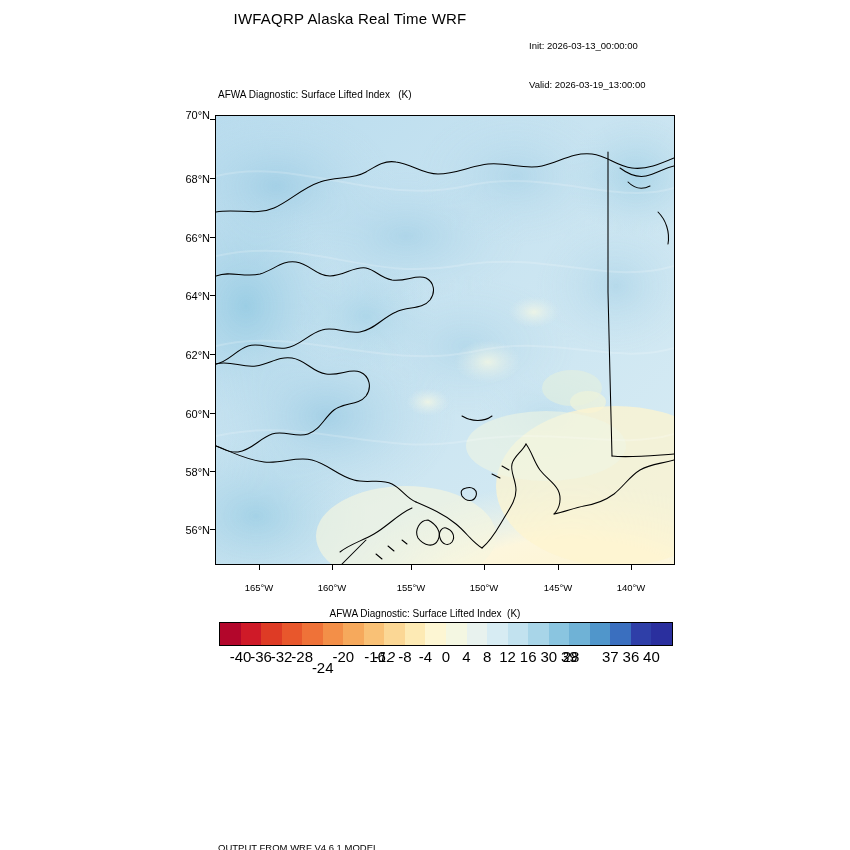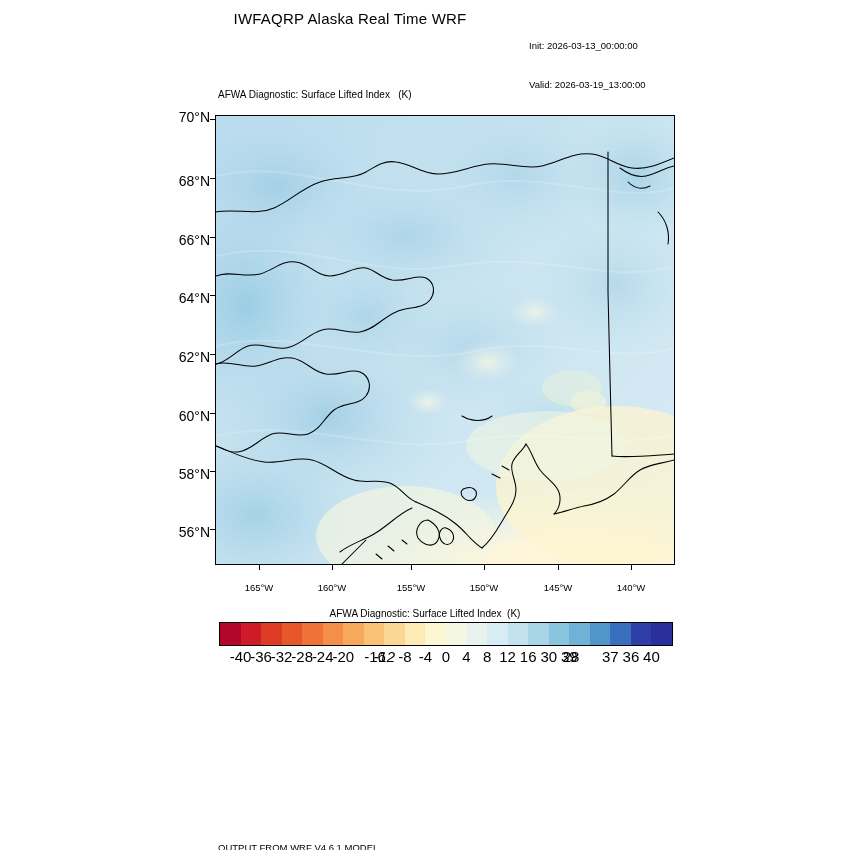--- a/index.html
+++ b/index.html
@@ -62,21 +62,21 @@
     top: 0;
     width: 458px;
     height: 448px;
     display: block;
   }
 
   
   .ytick-label {
     position: absolute;
     right: 0;
-    font-size: 14px;
+    font-size: 11px;
     text-align: right;
     white-space: pre;
   }
   #ytick-wrap {
     position: absolute;
     left: 160px;
     top: 115px;
     width: 50px;
     height: 450px;
   }
@@ -350,21 +350,21 @@
     <div class="swatch" style="background: rgb(80, 150, 203);"></div>
     <div class="swatch" style="background: rgb(58, 111, 191);"></div>
     <div class="swatch" style="background: rgb(47, 63, 168);"></div>
     <div class="swatch" style="background: rgb(42, 47, 158);"></div>
   </div>
 <div id="cbar-ticks">
     <span style="left: 21.5455px;">-40</span>
     <span style="left: 42.0909px;">-36</span>
     <span style="left: 62.6364px;">-32</span>
     <span style="left: 83.1818px;">-28</span>
-    <span style="left: 103.727px;">-24</span>
+    <span style="left: 103.727px; margin-top: 11px;">-24</span>
     <span style="left: 124.273px;">-20</span>
     <span style="left: 156px;">-16</span>
     <span style="left: 165.364px; font-style: italic;">-12</span>
     <span style="left: 185.909px;">-8</span>
     <span style="left: 206.455px;">-4</span>
     <span style="left: 227px;">0</span>
     <span style="left: 247.545px;">4</span>
     <span style="left: 268.091px;">8</span>
     <span style="left: 288.636px;">12</span>
     <span style="left: 309.182px;">16</span>

